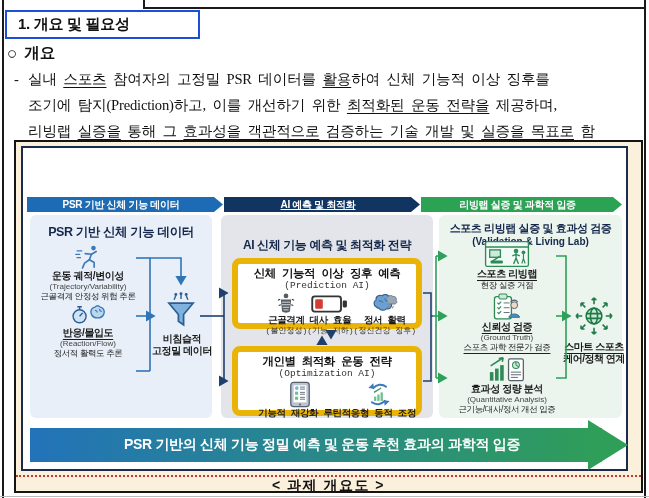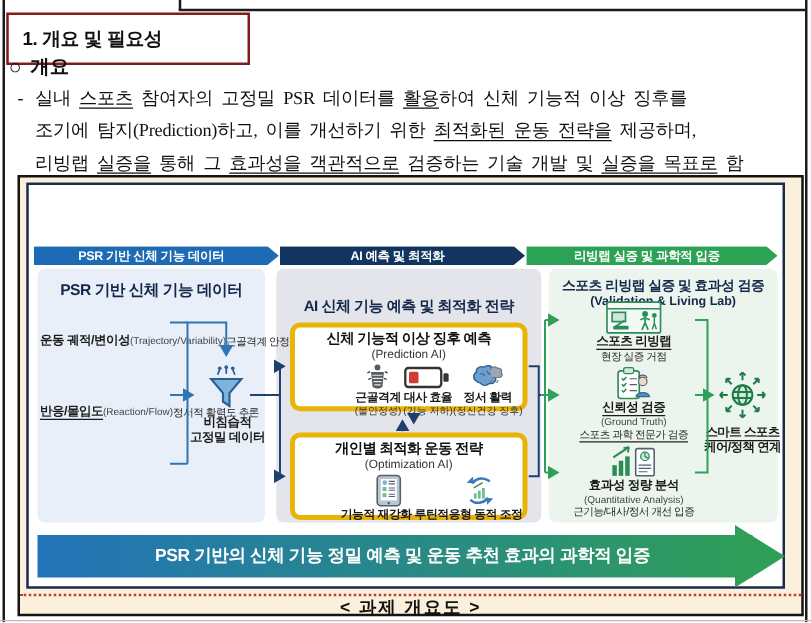--- a/index.html
+++ b/index.html
@@ -2,21 +2,21 @@
 <html><head>
 <meta charset="utf-8">
 <style>
   html,body{margin:0;padding:0;background:#fff;}
   #stage{position:relative;width:649px;height:498px;background:#fff;overflow:hidden;
          font-family:"Liberation Sans",sans-serif;color:#111;}
   .abs{position:absolute;}
   
   .pl{background:#1a1a1a;}
   
-  #sec-box{left:5px;top:10px;width:195px;height:42px;border:2px solid #7f1d1d;background:#fff;
+  #sec-box{left:5px;top:10px;width:195px;height:29px;border:2px solid #1d4ed8;background:#fff;
            display:flex;align-items:center;padding-left:11px;box-sizing:border-box;
            font-size:15px;font-weight:bold;letter-spacing:-0.3px;}
   
   #ov-row{left:7px;top:43px;font-size:15.5px;font-weight:bold;display:flex;gap:7px;align-items:center;}
   #ov-bullet{font-size:17px;line-height:17px;}
   
   #para{left:14px;top:66px;width:630px;display:flex;font-family:"Liberation Serif",serif;
         font-size:14.6px;color:#101010;}
   #para-dash{width:14px;flex:none;line-height:26px;}
   #para-lines{flex:1;}
@@ -25,44 +25,44 @@
   
   #fig{left:14px;top:140px;width:629px;height:353px;background:#FAF0DC;border:2px solid #141414;box-sizing:border-box;}
   #dbox{left:21px;top:146px;width:607px;height:325px;background:#fff;border:2px solid #1B2B4C;box-sizing:border-box;}
   #titlebar{left:27px;top:151px;width:595px;height:42px;background:#E7EDF5;text-align:center;}
   #fig-title{font-size:15px;font-weight:bold;color:#15284B;padding-top:4px;letter-spacing:-0.3px;}
   #fig-subtitle{font-size:12px;font-weight:bold;color:#15284B;}
   .banner{top:197px;height:15px;color:#fff;font-size:10px;font-weight:bold;display:flex;align-items:center;
           justify-content:center;letter-spacing:-0.3px;box-sizing:border-box;padding-right:8px;
           clip-path:polygon(0 0,calc(100% - 9px) 0,100% 50%,calc(100% - 9px) 100%,0 100%);}
   #banner-1{left:27px;width:196px;background:#1D6BB4;}
-  #banner-2{left:224px;width:196px;background:#123460;}
+  #banner-2{left:224px;width:196px;background:#123460;text-decoration:underline;}
   #banner-3{left:421px;width:201px;background:#2CA254;}
   .panel{top:215px;height:203px;border-radius:6px;box-sizing:border-box;}
   #panel-left{left:30px;width:182px;background:#E8EFF8;}
   #panel-mid{left:221px;width:212px;background:#E3E5EA;}
   #panel-right{left:439px;width:183px;background:#EBF4ED;}
   .panel-h{text-align:center;font-weight:bold;color:#15284B;letter-spacing:-0.4px;}
   #panel-left .panel-h{font-size:12.5px;padding-top:9px;}
   #panel-mid .panel-h{font-size:12px;padding-top:22px;}
   #panel-right .panel-h{font-size:11px;padding-top:6px;}
   #rp-hen{text-align:center;font-size:10px;font-weight:bold;color:#15284B;}
   
   #left-items{left:32px;top:244px;width:112px;}
-  .lp-item{height:57px;display:flex;align-items:center;text-align:left;}
+  .lp-item{height:57px;display:flex;flex-direction:column;align-items:center;text-align:left;}
   .icn{display:inline-flex;align-items:center;justify-content:center;}
   .icn svg{width:100%;height:100%;}
   .it-label{font-size:10px;font-weight:bold;line-height:12px;color:#1a1a1a;letter-spacing:-0.4px;white-space:nowrap;}
   .it-en{font-size:8px;line-height:9px;color:#444;white-space:nowrap;}
   .it-desc{font-size:8.5px;line-height:10px;color:#222;letter-spacing:-0.4px;white-space:nowrap;}
   #funnel-wrap{left:162px;top:292px;width:38px;height:38px;}
   #funnel-label{left:140px;top:333px;width:84px;text-align:center;font-size:10px;font-weight:bold;
                 line-height:12px;color:#1a1a1a;letter-spacing:-0.4px;}
-  .midbox{left:232px;width:190px;background:#fff;border:4px solid #eab308;border-radius:8px;
-          box-sizing:border-box;text-align:center;}
+  .midbox{left:232px;width:190px;background:#fff;border:6px solid #eab308;border-radius:8px;
+          box-sizing:border-box;text-align:center;font-family:Liberation Mono, monospace;}
   #pred-box{top:258px;height:71px;}
   #opt-box{top:346px;height:70px;}
   .box-title{font-size:11.5px;font-weight:bold;letter-spacing:-0.5px;margin-top:3px;line-height:13px;color:#111;}
   .box-sub{font-size:9.5px;line-height:11px;color:#333;}
   .box-items{display:flex;justify-content:flex-end;margin-top:2px;}
   .mb-item{display:flex;flex-direction:column;align-items:center;text-align:center;}
   .mb-item .it-label{font-size:9.5px;line-height:11px;}
   .mb-item .it-en{font-size:8px;line-height:9px;color:#333;}
   #right-items{left:448px;top:240px;width:118px;}
   .rp-item{display:flex;flex-direction:column;align-items:center;text-align:center;margin-bottom:3px;}

